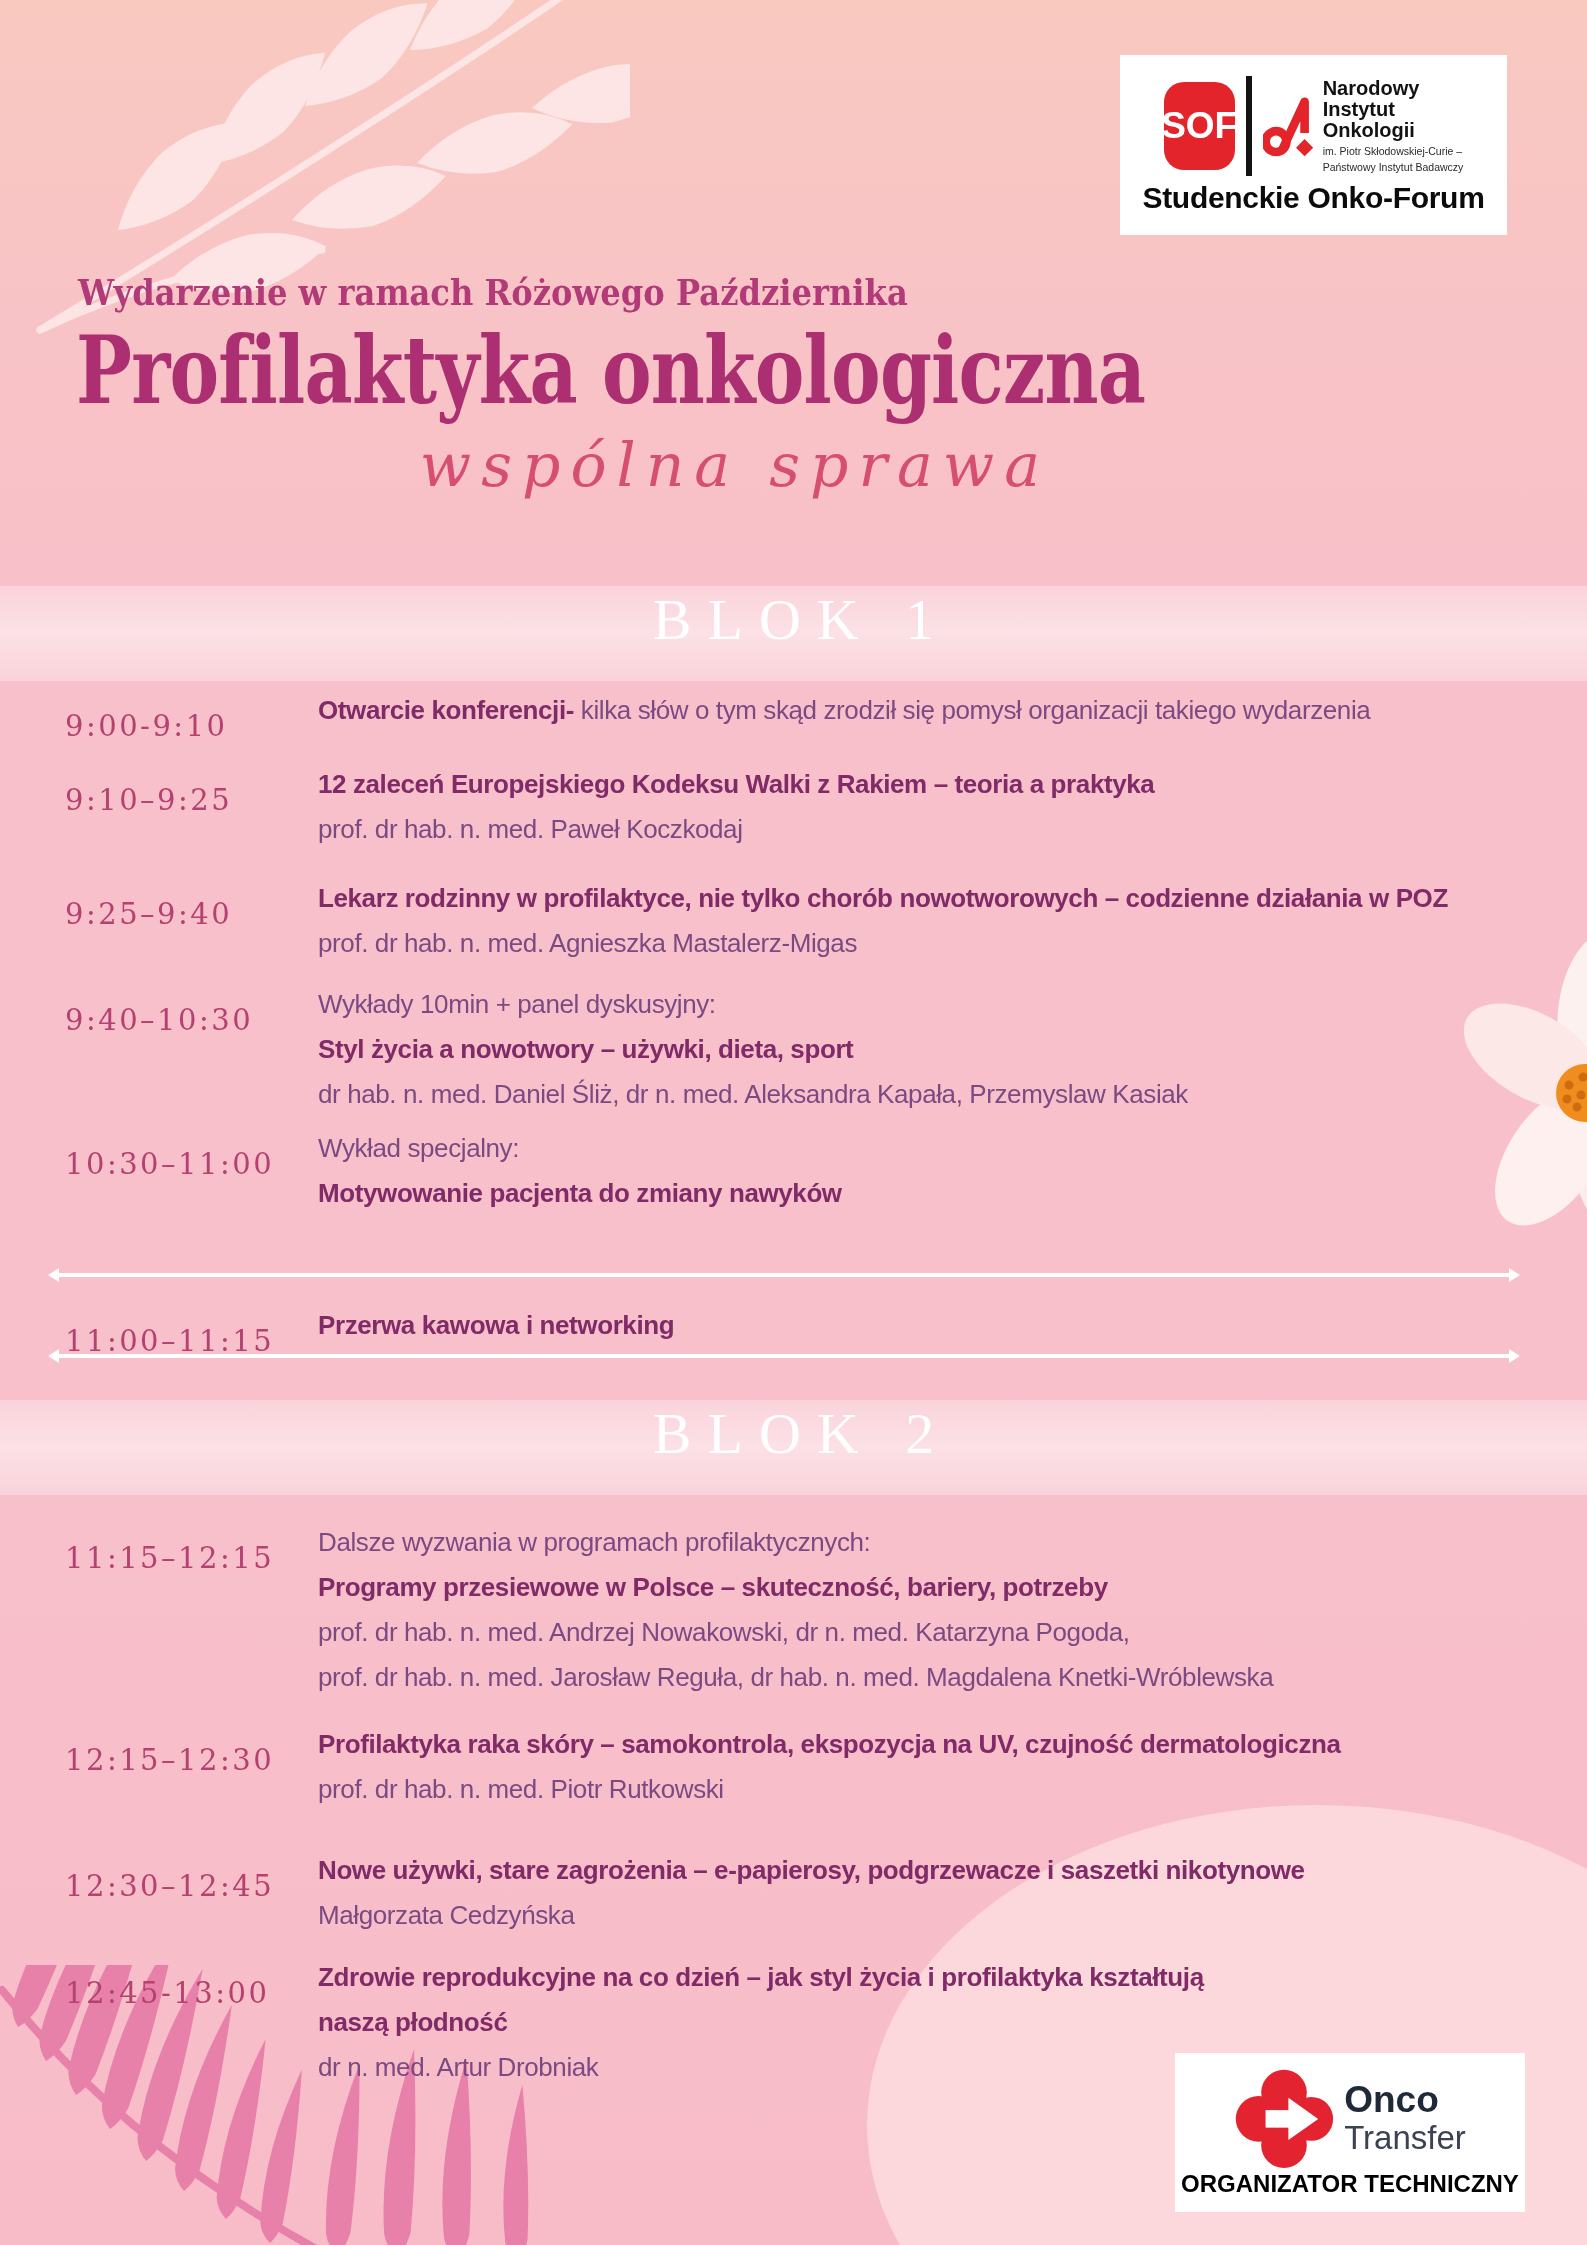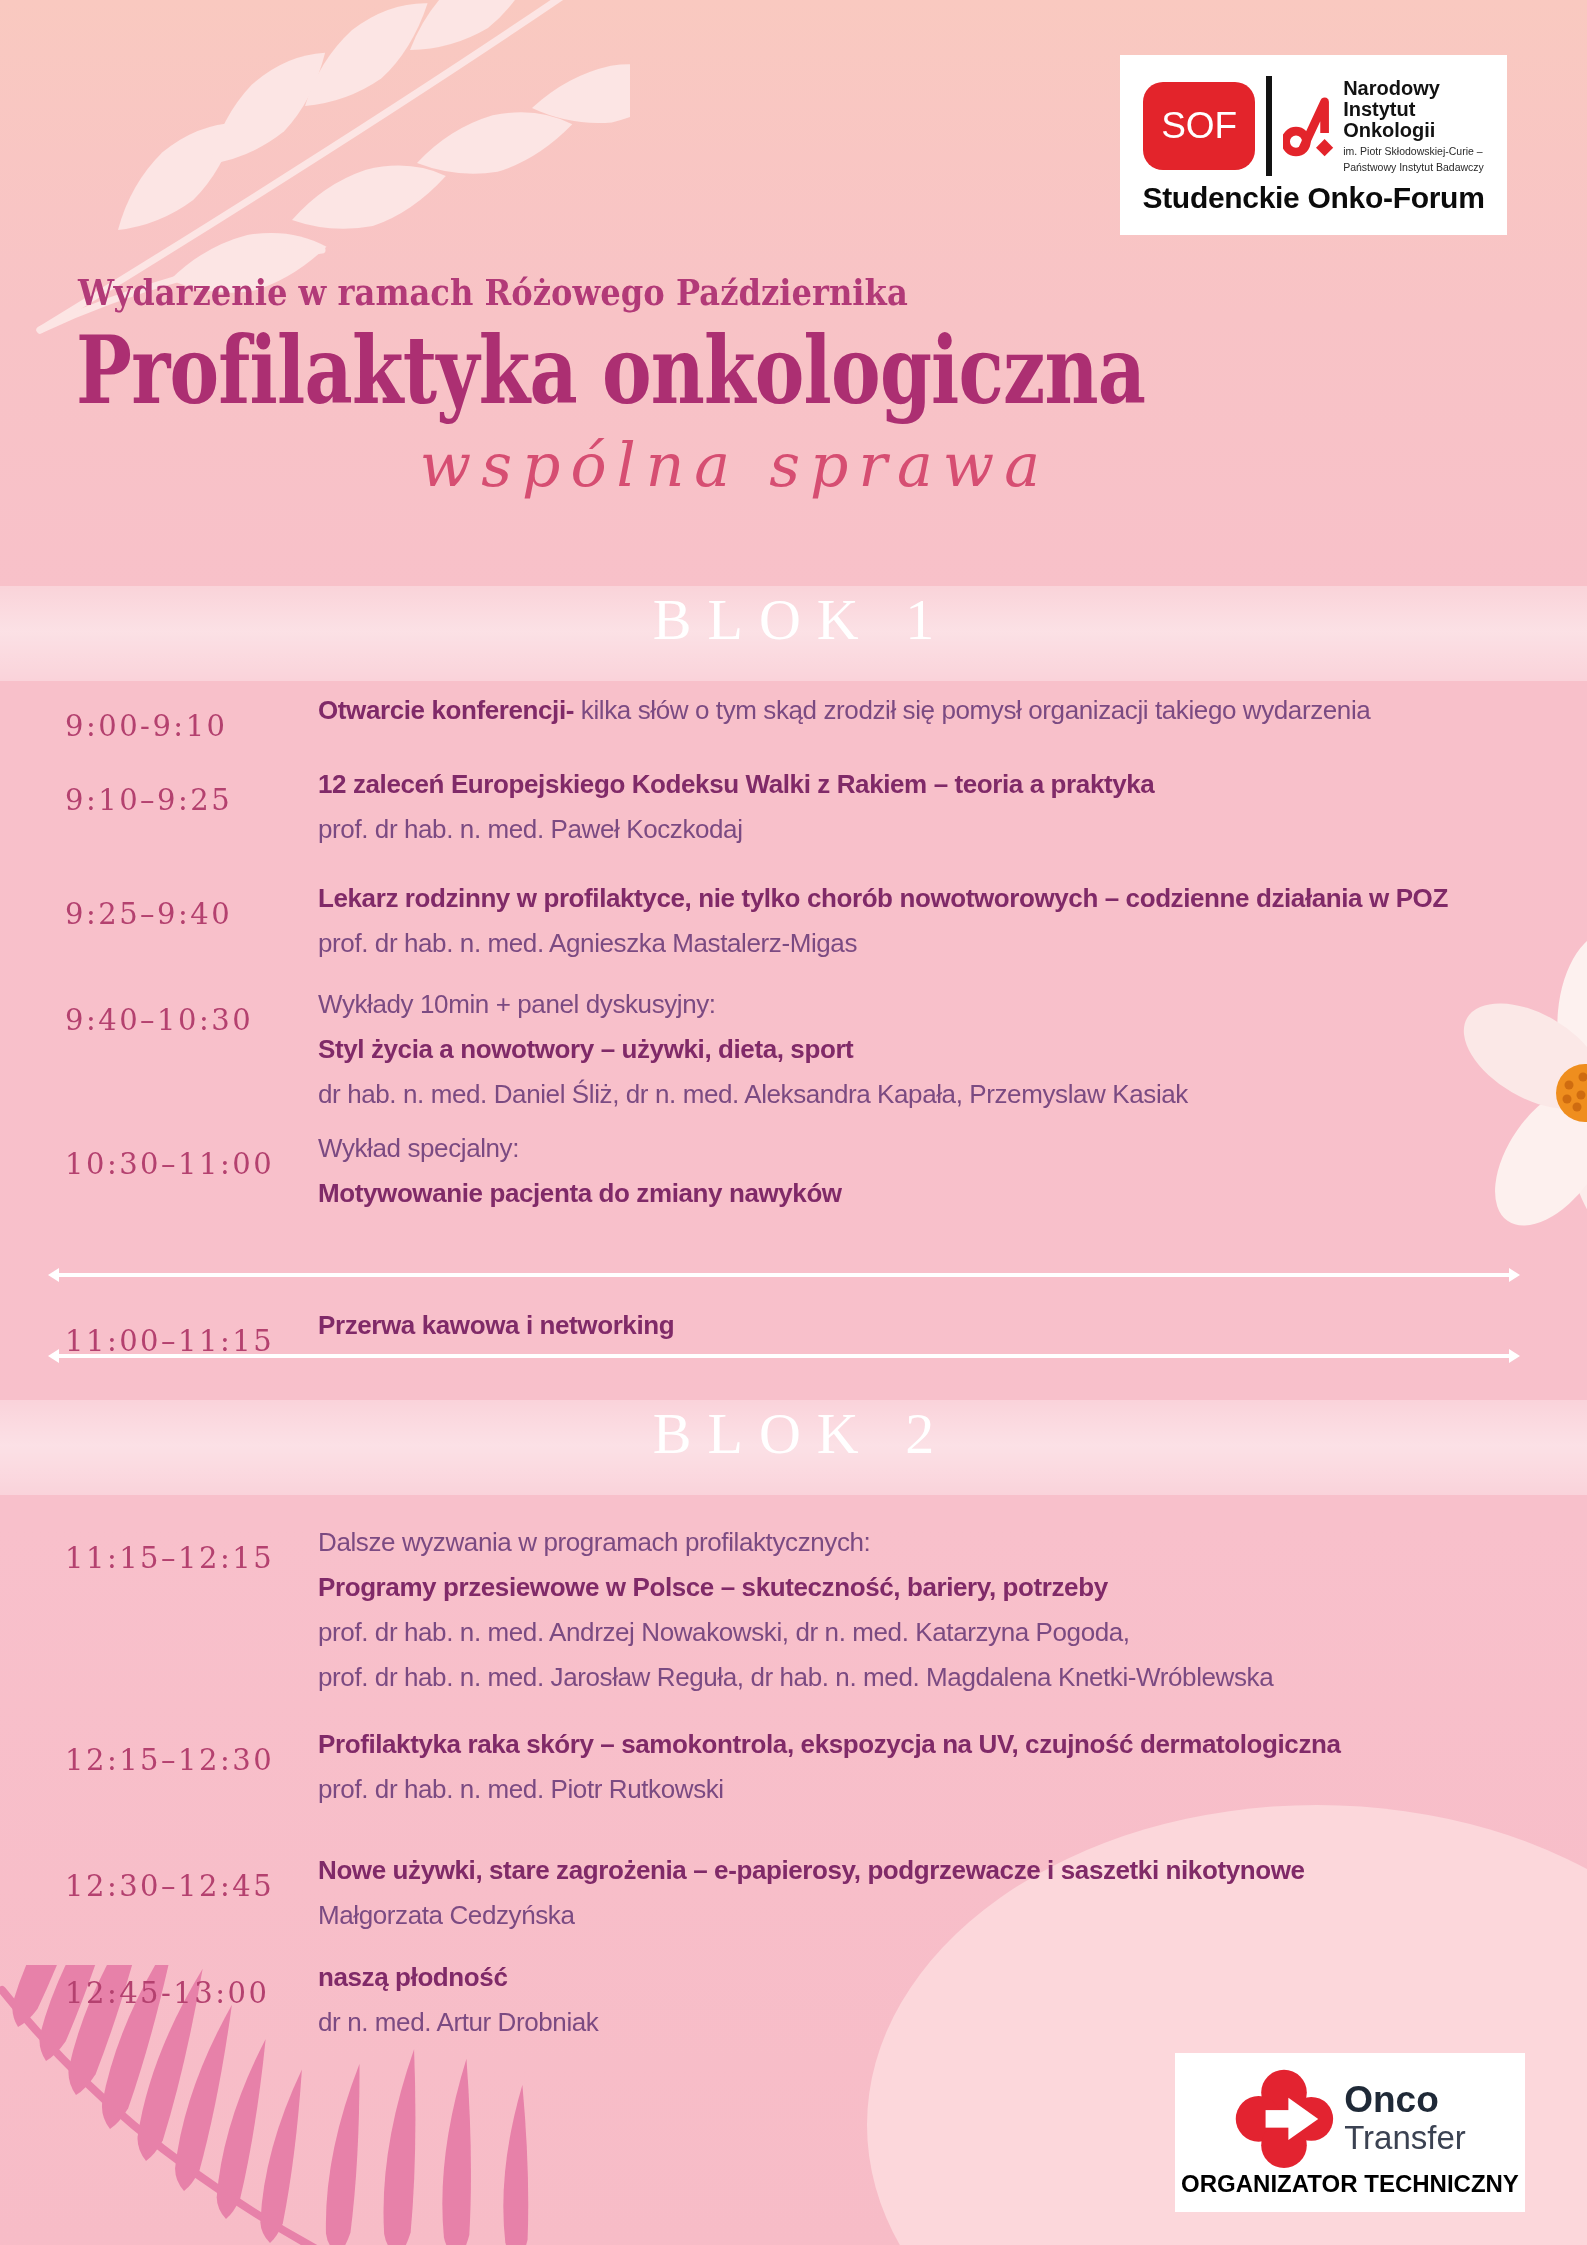--- a/index.html
+++ b/index.html
@@ -12,22 +12,22 @@
   
   .leaf-tl{position:absolute;left:-30px;top:-42px;width:660px;height:380px;opacity:.9;}
   .fern-bl{position:absolute;left:-12px;top:1965px;width:640px;height:285px;opacity:.95;}
   .blob-br{position:absolute;width:900px;height:640px;right:-180px;bottom:-200px;
     background:#fcd7db;border-radius:50%;}
   .flower{position:absolute;left:1392px;top:928px;width:240px;height:345px;}
   
   .sof-box{position:absolute;left:1120px;top:55px;width:387px;height:180px;background:#fff;
     display:flex;flex-direction:column;align-items:center;justify-content:center;gap:5px;box-sizing:border-box;padding:8px 10px;}
   .sof-top{display:flex;align-items:center;gap:11px;}
-  .sof-red{width:112px;height:88px;background:#e3242b;border-radius:20px;color:#fff;
-    font-weight:400;font-size:37px;display:flex;align-items:center;justify-content:center;letter-spacing:0;}
+  .sof-red{width:71px;height:88px;background:#e3242b;border-radius:20px;color:#fff;
+    font-weight:700;font-size:37px;display:flex;align-items:center;justify-content:center;letter-spacing:0;}
   .sof-bar{width:6px;height:100px;background:#131313;}
   .nio{display:flex;align-items:center;gap:8px;}
   .nio-text{display:flex;flex-direction:column;}
   .nio-big{font-size:20px;line-height:21px;font-weight:700;color:#121212;}
   .nio-small{font-size:10.5px;line-height:12.5px;color:#2a2a2a;margin-top:4px;}
   .sof-footer{font-size:30px;font-weight:700;color:#0b0b0b;letter-spacing:-0.3px;}
   
   .eyebrow{position:absolute;left:78px;top:272px;font-family:"DejaVu Serif",serif;font-weight:600;
     font-size:35px;color:#b23a78;transform:scaleX(.92);transform-origin:left top;white-space:nowrap;}
   .title{position:absolute;left:76px;top:316px;font-family:"DejaVu Serif",serif;font-weight:700;
@@ -257,20 +257,21 @@
       <div class="row" style="top: 1848px;">
         <div class="time">12:30–12:45</div>
         <div class="content">
           <div class="line"><span class="seg bold">Nowe używki, stare zagrożenia – e-papierosy, podgrzewacze i saszetki nikotynowe</span></div>
           <div class="line"><span class="seg">Małgorzata Cedzyńska</span></div>
         </div>
       </div>
       <div class="row" style="top: 1955px;">
         <div class="time">12:45-13:00</div>
         <div class="content">
+          <div class="line"><span class="seg bold">Zdrowie reprodukcyjne na co dzień – jak styl życia i profilaktyka kształtują</span></div>
           <div class="line"><span class="seg bold">naszą płodność</span></div>
           <div class="line"><span class="seg">dr n. med. Artur Drobniak</span></div>
         </div>
       </div>
     </div>
 
   <div class="onco-box">
     <div class="onco-top">
       <svg width="100" height="100" viewBox="0 0 114 114" aria-hidden="true">
         <g fill="#e32330">

